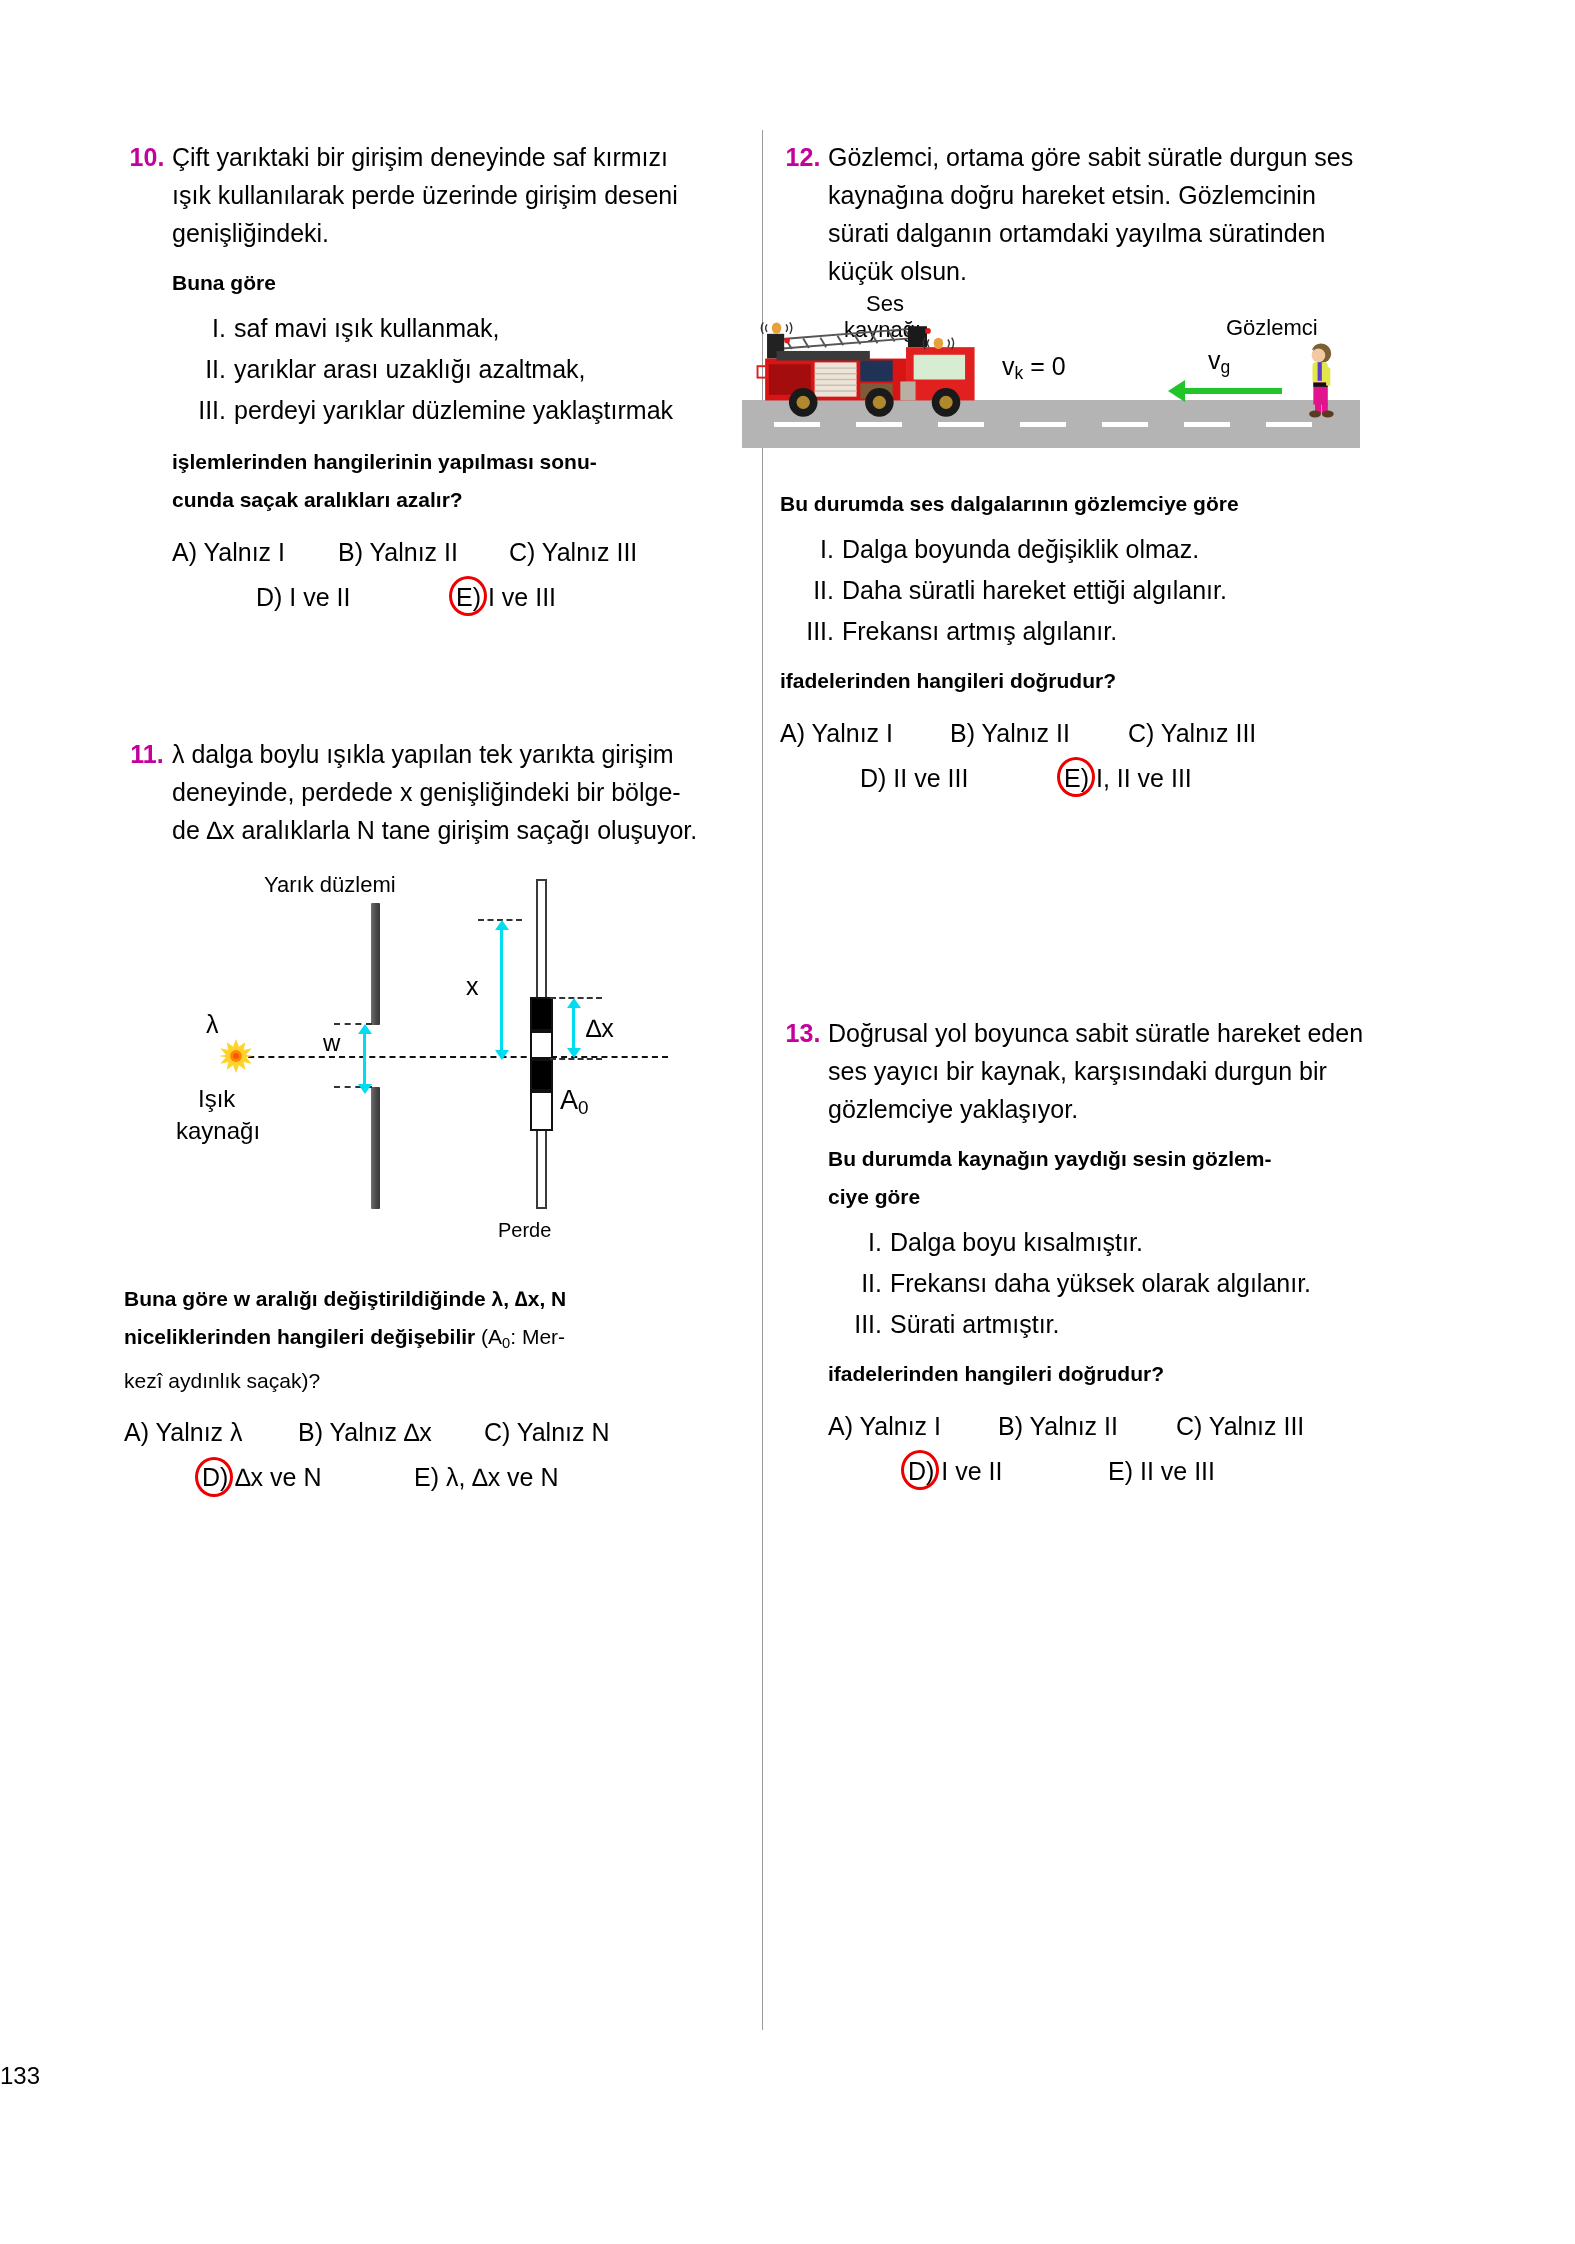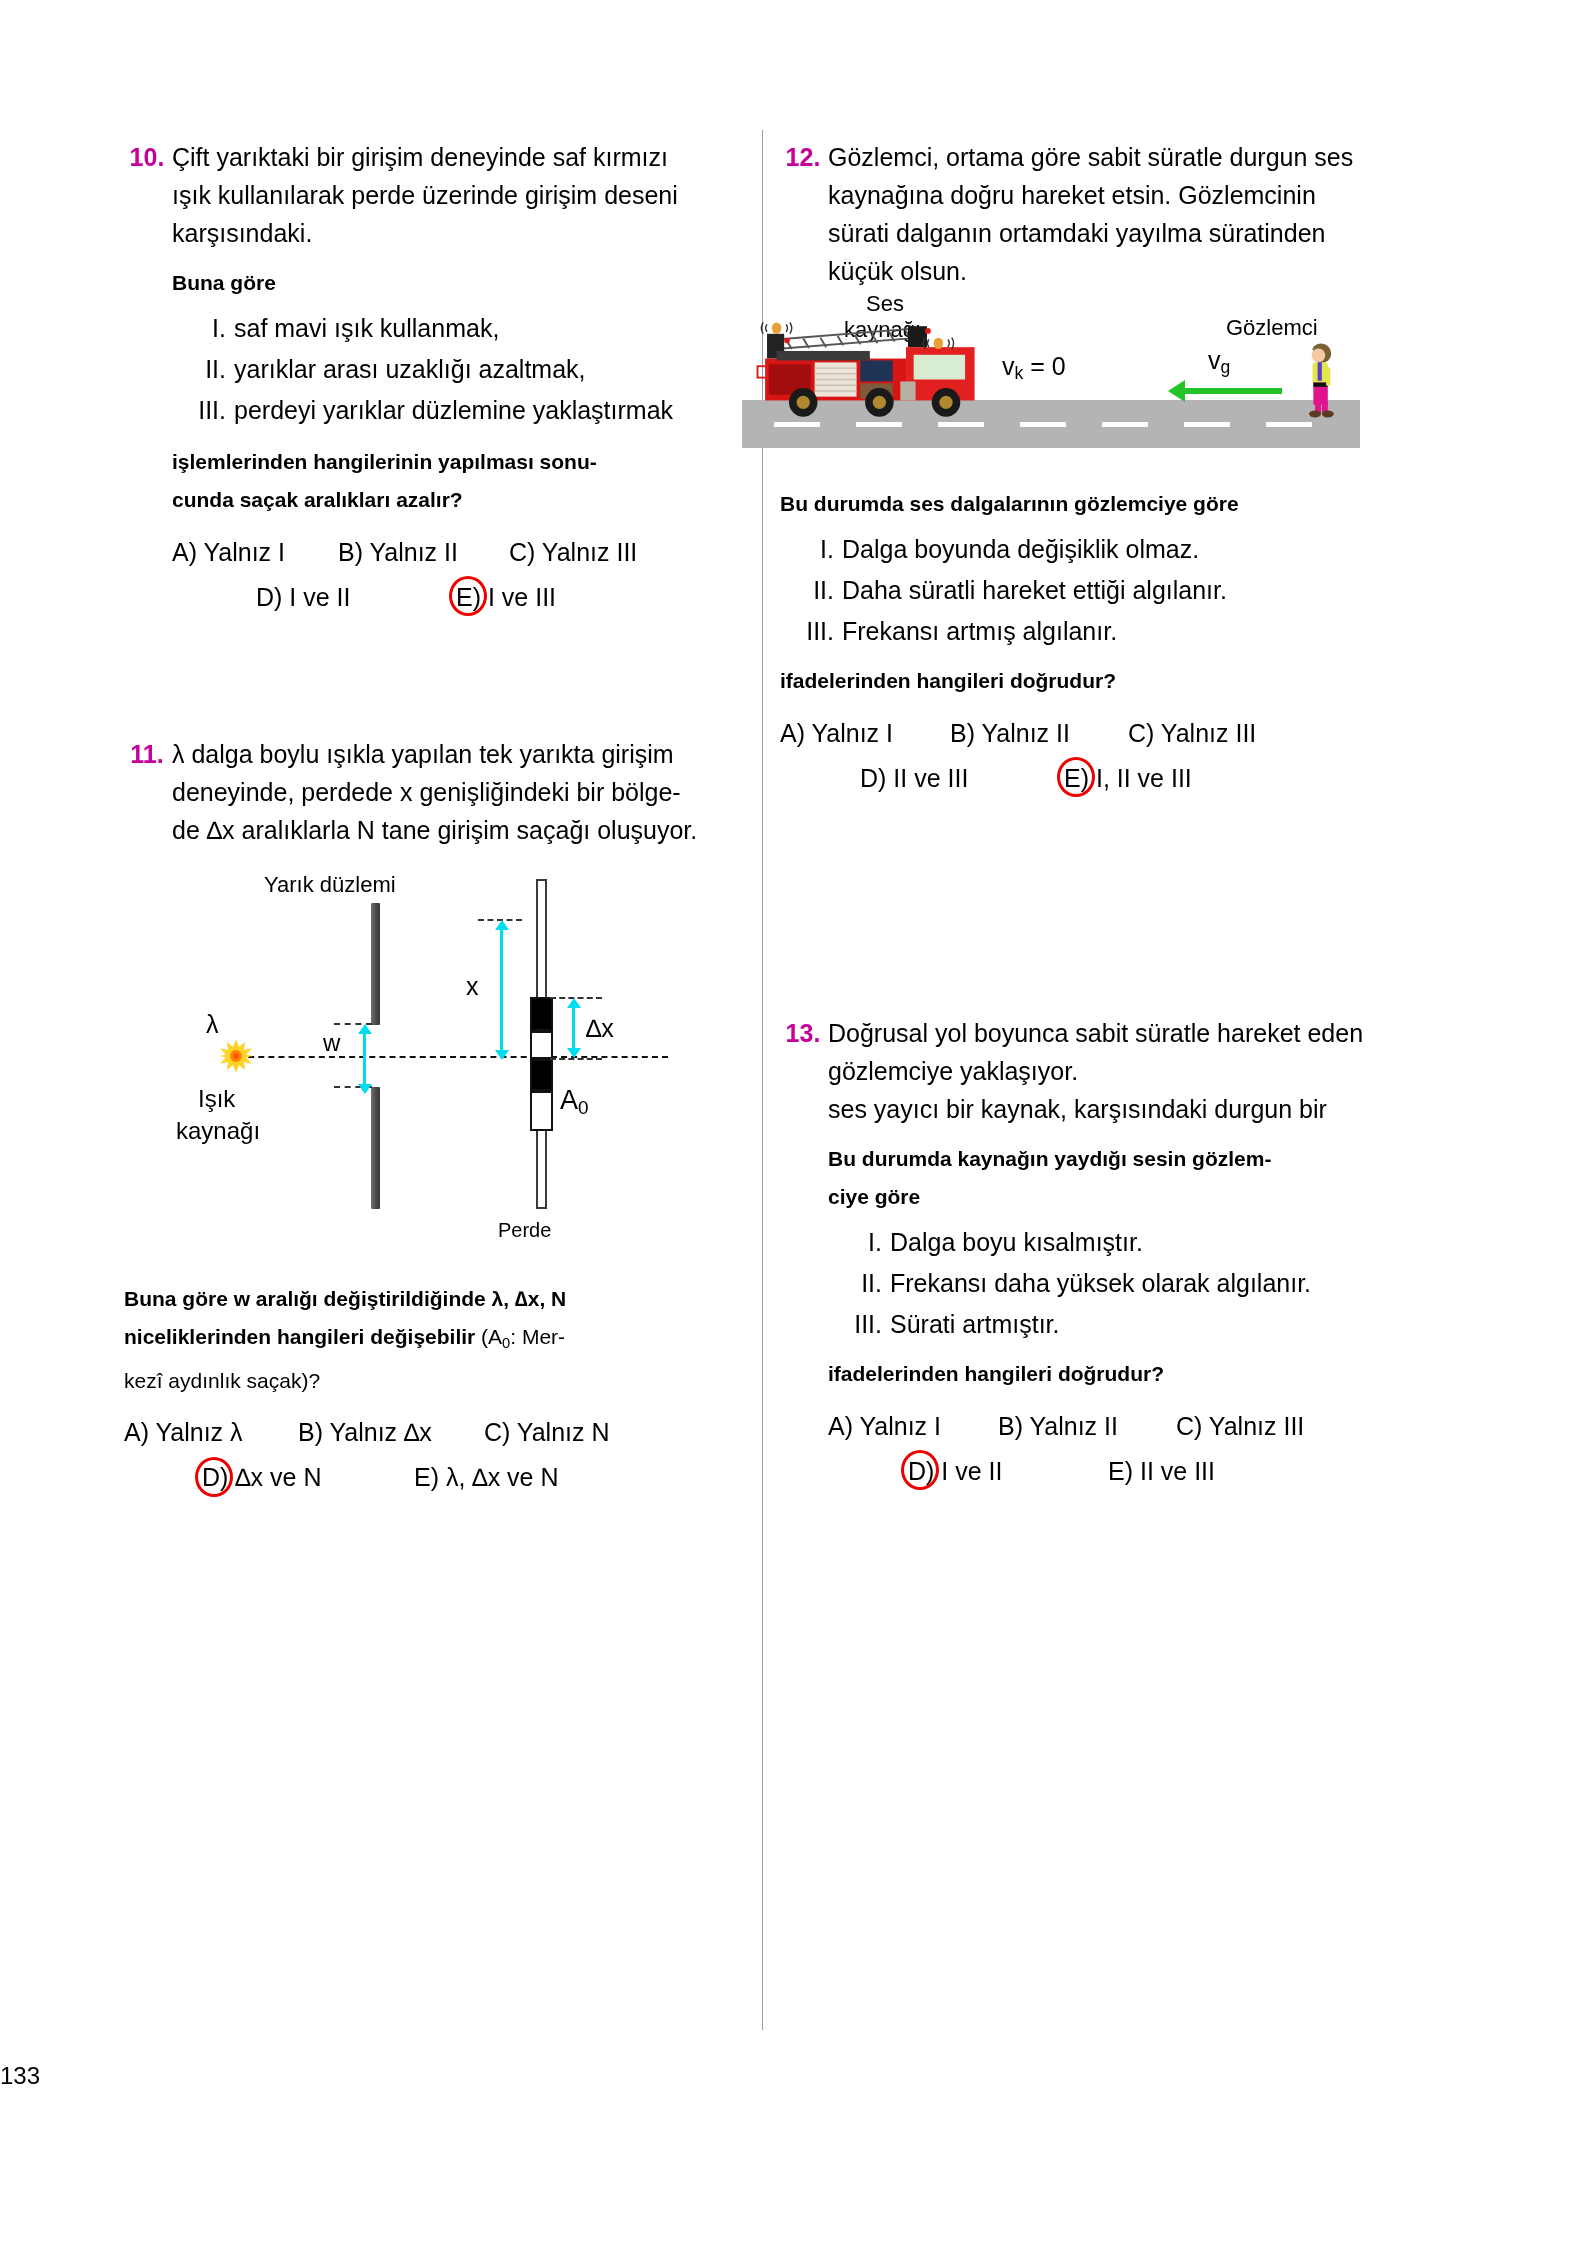--- a/index.html
+++ b/index.html
@@ -223,21 +223,21 @@
   <div class="divider"></div>
 
   <div class="col col-left">
 
     <div class="q">
       <div class="q-head">
         <div class="q-num">10.</div>
         <div class="q-body">
           <div class="stem">Çift yarıktaki bir girişim deneyinde saf kırmızı</div>
           <div class="stem">ışık kullanılarak perde üzerinde girişim deseni</div>
-          <div class="stem stem-last">karşısındaki.</div>
+          <div class="stem stem-last">genişliğindeki.</div>
           <div class="qtail" style="margin-top:12px">Buna göre</div>
 
           <div class="romans">
             <div class="roman-line">
               <span class="roman-label">I.</span>
               <span class="roman-text">saf mavi ışık kullanmak,</span>
             </div>
             <div class="roman-line">
               <span class="roman-label">II.</span>
               <span class="roman-text">yarıklar arası uzaklığı azaltmak,</span>
@@ -497,22 +497,22 @@
           </div>
         </div>
       </div>
     </div>
 
     <div class="q" style="margin-top:214px">
       <div class="q-head">
         <div class="q-num">13.</div>
         <div class="q-body">
           <div class="stem">Doğrusal yol boyunca sabit süratle hareket eden</div>
+          <div class="stem">ses yayıcı bir kaynak, karşısındaki durgun bir</div>
           <div class="stem stem-last">gözlemciye yaklaşıyor.</div>
-          <div class="stem">ses yayıcı bir kaynak, karşısındaki durgun bir</div>
 
           <div class="qtail" style="margin-top:12px">
             <div>Bu durumda kaynağın yaydığı sesin gözlem-</div>
             <div>ciye göre</div>
           </div>
 
           <div class="romans">
             <div class="roman-line">
               <span class="roman-label">I.</span>
               <span class="roman-text">Dalga boyu kısalmıştır.</span>

